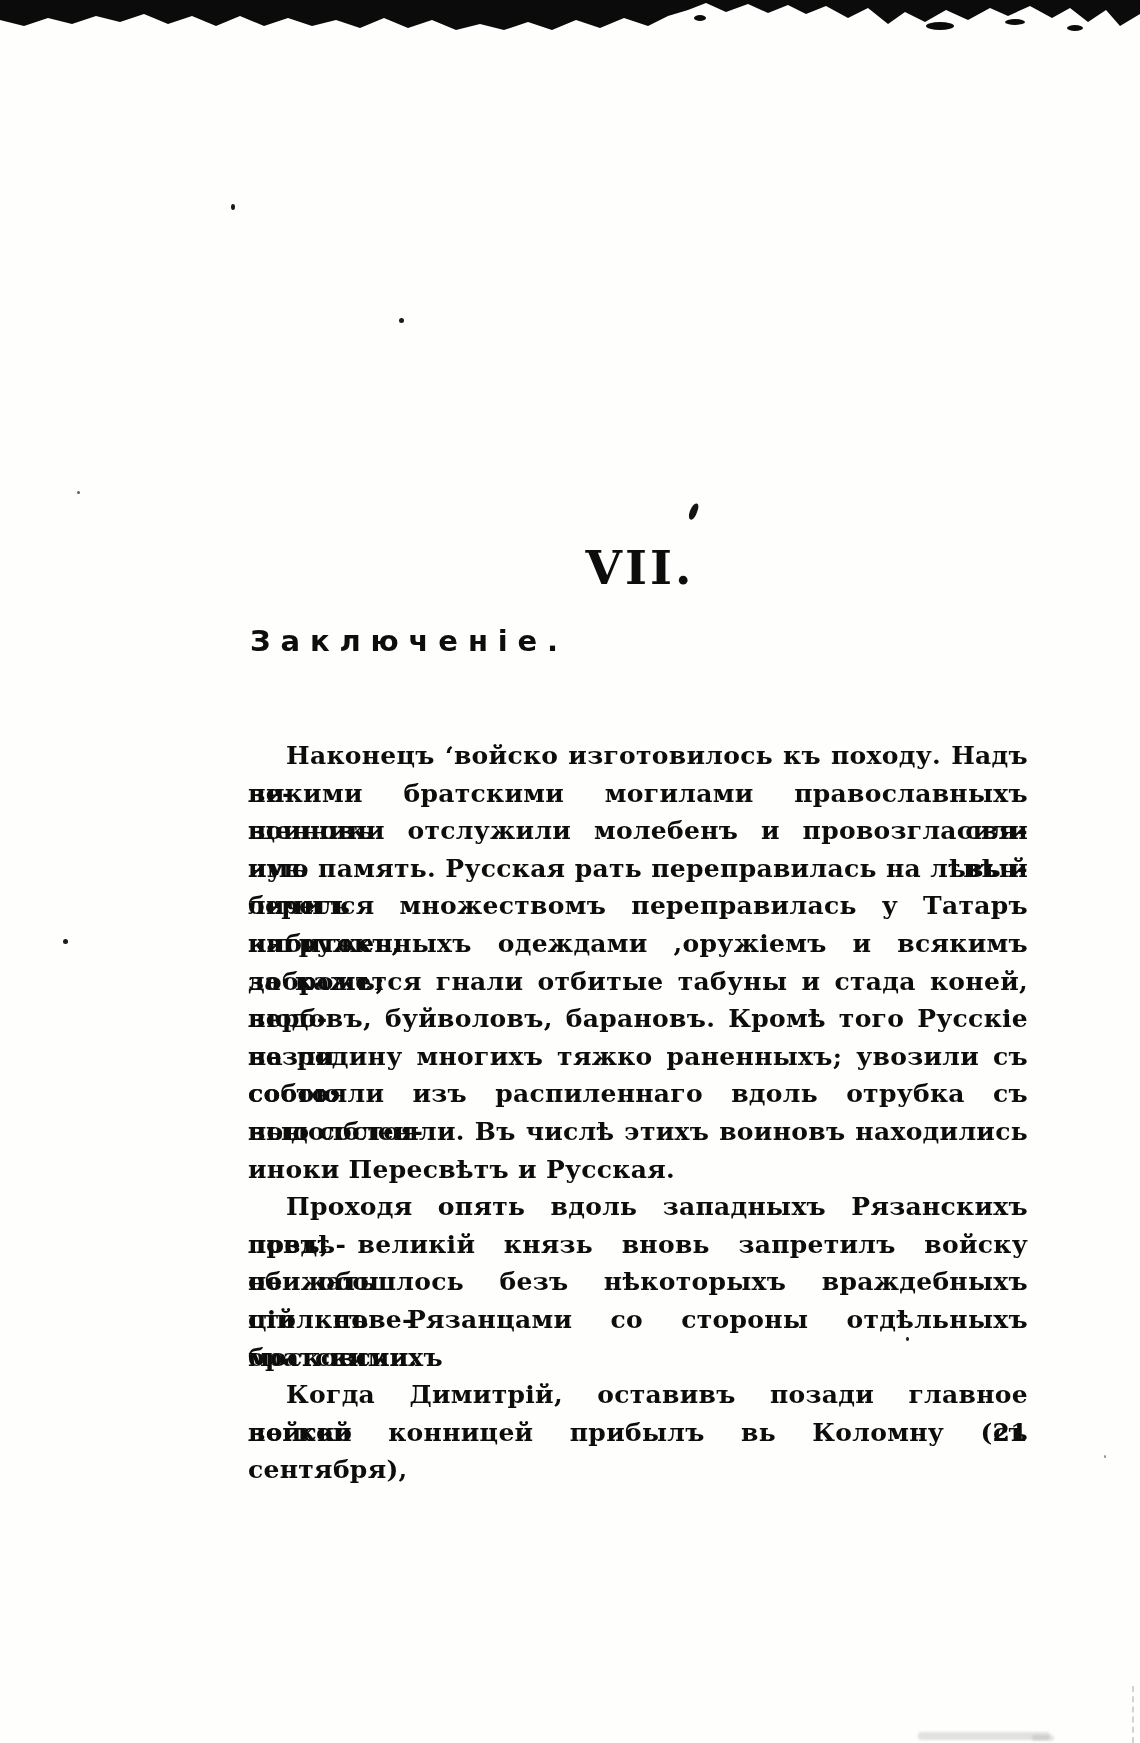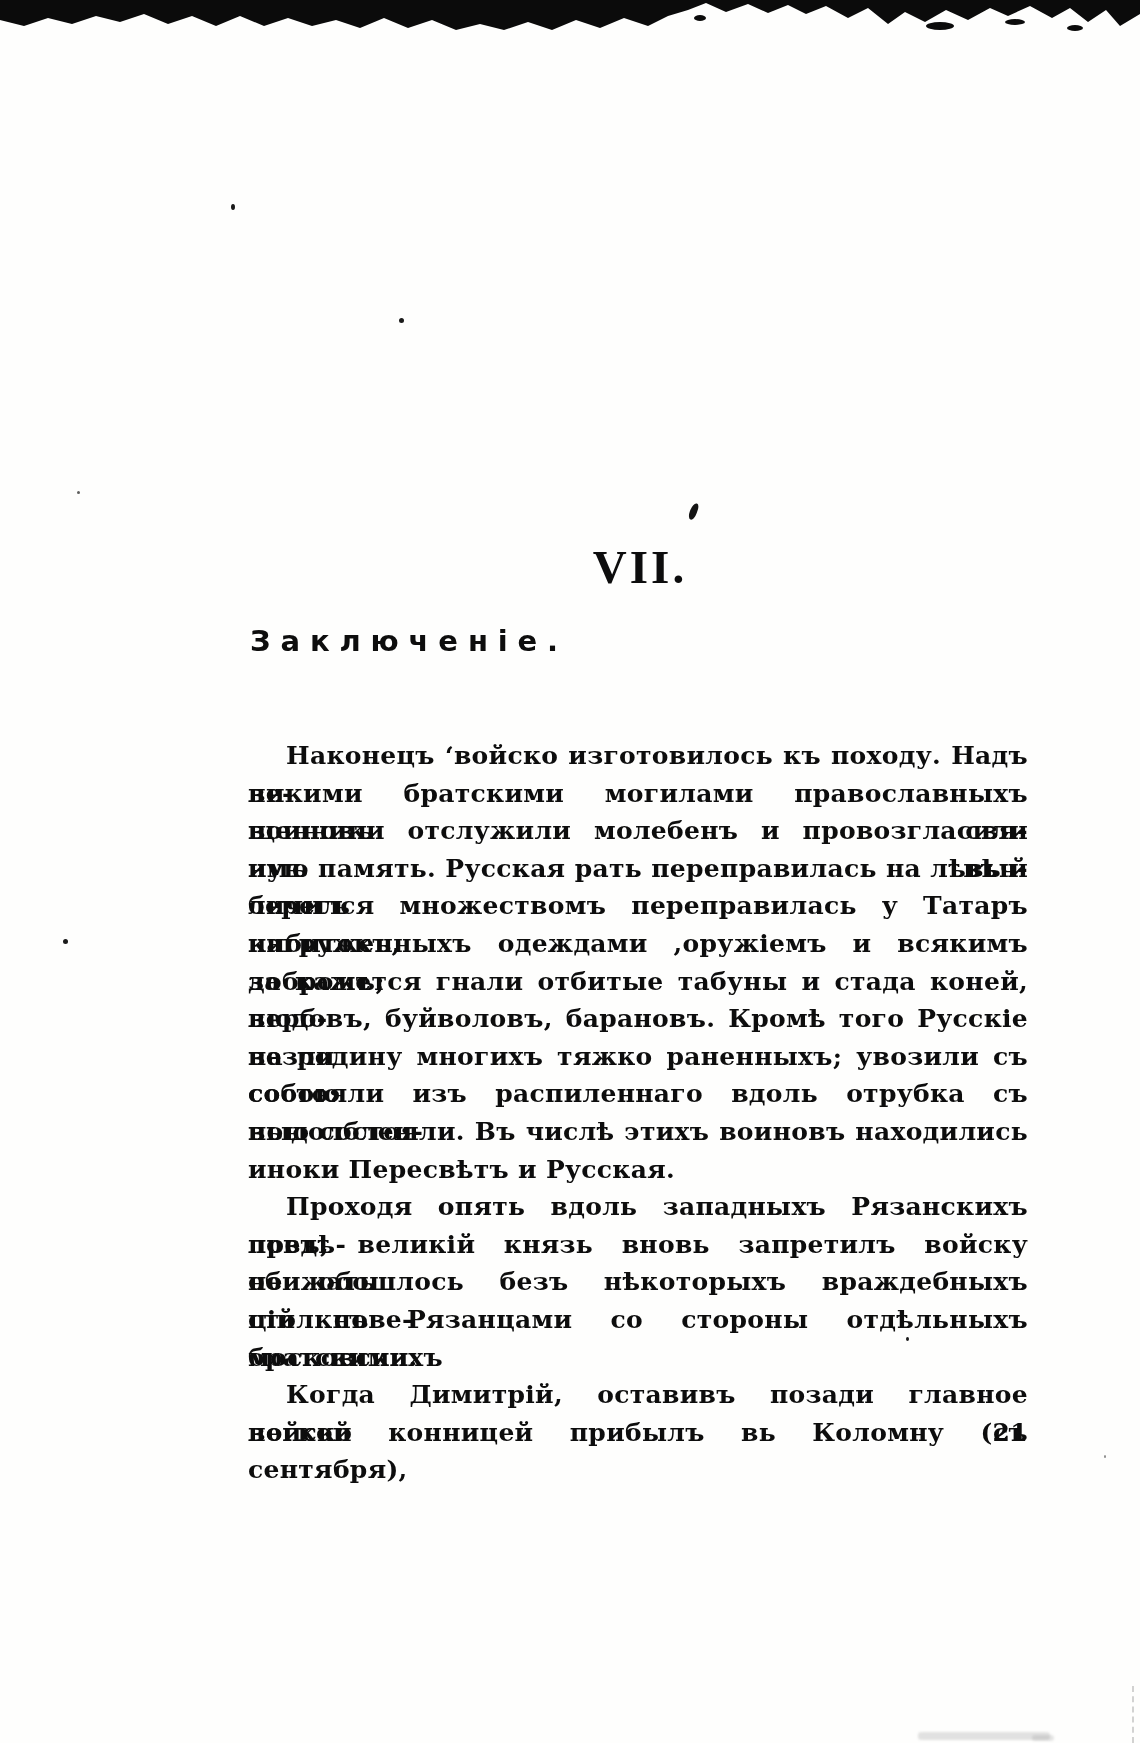--- a/index.html
+++ b/index.html
@@ -13,21 +13,20 @@
     color:#0d0d0d;
   }
   
   .band{position:absolute;top:0;left:0;width:1140px;height:44px;}
   
   .chapter-num{
     position:absolute;top:540px;left:250px;width:780px;
     text-align:center;
     font-size:47px;font-weight:bold;
     letter-spacing:3px;
-    font-family:Liberation Serif, serif;
   }
   
   .tickmark{
     position:absolute;top:503px;left:690px;
     width:7px;height:17px;
     background:#141414;
     border-radius:60% 40% 50% 50%;
     transform:rotate(20deg);
   }
   

